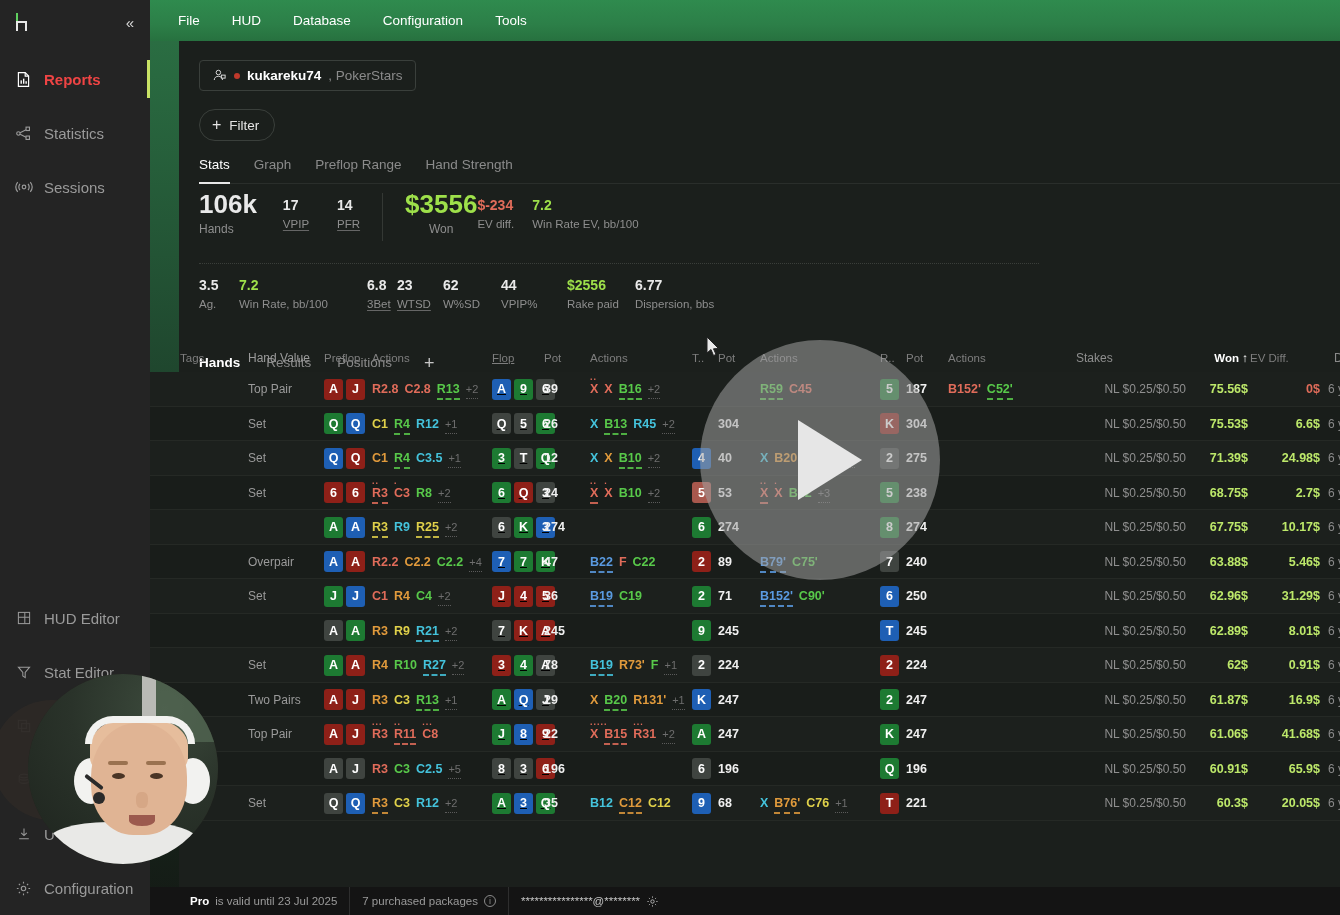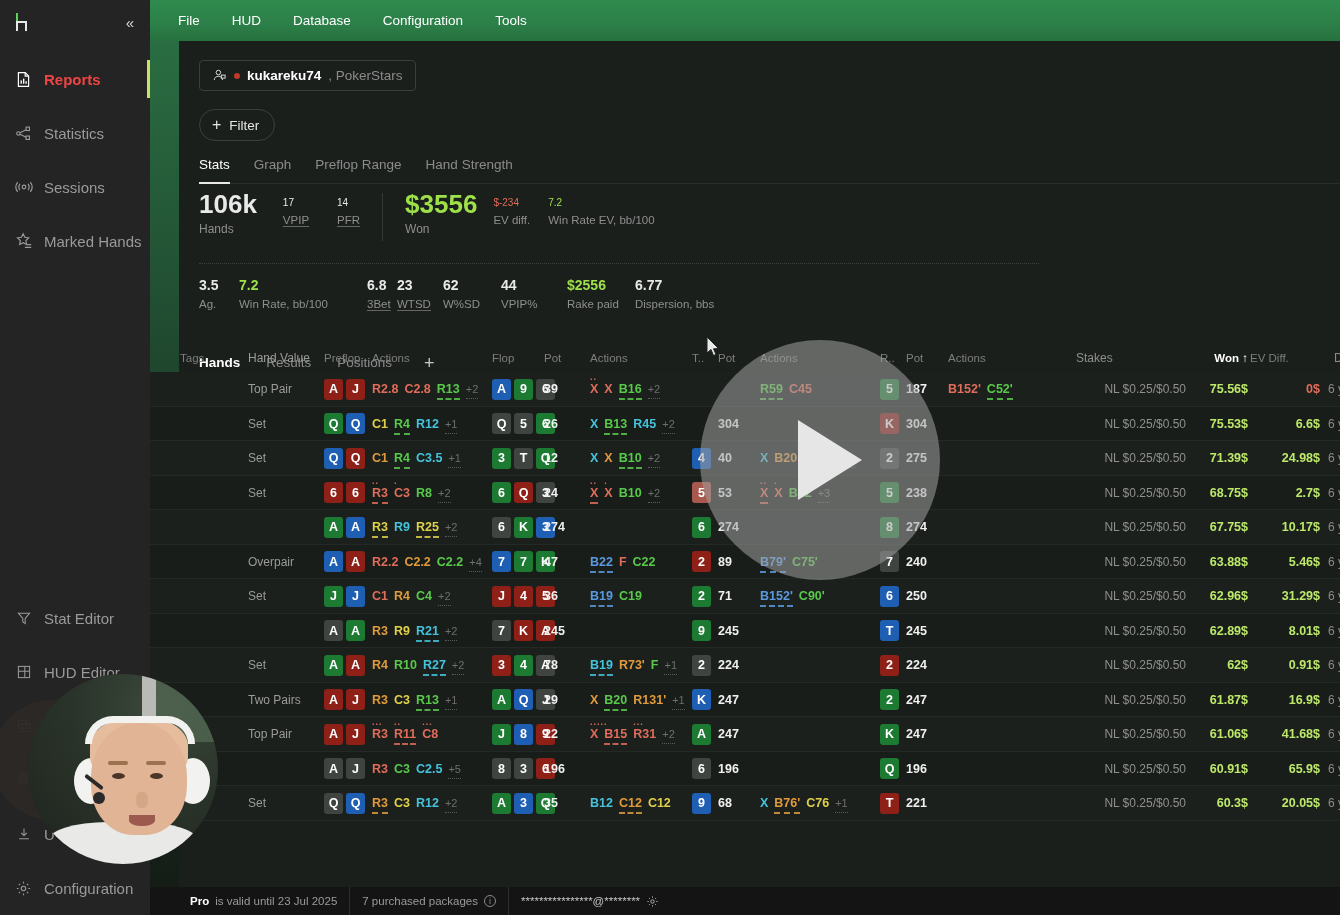--- a/index.html
+++ b/index.html
@@ -116,21 +116,21 @@
   
   .stats-wrap { position:absolute; left:20px; top:150px; width: 860px; }
   .stats-row1 { display:flex; align-items:flex-start; height: 68px; }
   .stat { display:flex; flex-direction:column; }
   .stat .v { color:#e9e9e9; line-height:1.05; }
   .stat .l { color:#8e8e8e; font-size:11.5px; margin-top:4px; line-height:1.25; }
   .stat .l.ul { text-decoration: underline; text-decoration-color:#666; text-underline-offset:2px; }
 
   .big .v { font-size: 26px; font-weight: bold; }
   .big .l { font-size: 12px; }
-  .mid .v { font-size: 10px; font-weight: normal; }
+  .mid .v { font-size: 14px; font-weight: bold; }
   .green { color:#9ee04a !important; }
   .red { color:#e06c5a !important; }
   .divider-v { width:1px; background:#343834; height:48px; margin: 2px 22px 0 22px; }
   .dotted-sep { border-top: 1px dotted #3a3e3a; margin: 4px 0 14px 0; width: 840px; }
 
   .stats-row2 { display:flex; align-items:center; }
 
   
   .subtabs {
     position:absolute; left:20px; top:310px; width:1270px;
@@ -154,21 +154,21 @@
     border-top:1px solid #22262300; border-bottom:1px solid #252925;
     padding-left:30px; font-size:12.5px; cursor:pointer;
   }
   .trow:nth-child(odd) { background:#1c201d; }
   .trow:nth-child(even) { background:#191d1a; }
 
   .c-tags   { width: 68px; flex:none; }
   .c-hv     { width: 76px; flex:none; color:#9a9a9a; font-size:12px; }
   .c-hole   { width: 48px; flex:none; display:flex; gap:3px; }
   .c-pfact  { width: 120px; flex:none; }
-  .c-flop   { width: 52px; flex:none; display:flex; gap:3px; }
+  .c-flop   { width: 52px; flex:none; display:flex; gap:3px;text-decoration:underline; }
   .c-fpot   { width: 46px; flex:none; color:#f0f0f0; font-weight:bold; }
   .c-fact   { width: 102px; flex:none; }
   .c-turn   { width: 26px; flex:none; }
   .c-tpot   { width: 42px; flex:none; color:#f0f0f0; font-weight:bold; }
   .c-tact   { width: 120px; flex:none; }
   .c-river  { width: 26px; flex:none; }
   .c-rpot   { width: 42px; flex:none; color:#f0f0f0; font-weight:bold; }
   .c-ract   { width: 120px; flex:none; }
   .c-stakes { width: 118px; flex:none; color:#8f8f8f; text-align:right; font-size:12px; }
   .c-won    { width: 62px; flex:none; text-align:right; color:#bde86a; font-weight:bold; padding-left:6px;}
@@ -359,50 +359,41 @@
         <span class="ic">
           <svg width="18" height="18" viewBox="0 0 20 20" fill="none" stroke="#9a9a9a" stroke-width="1.3">
             <circle cx="10" cy="10" r="2"></circle>
             <path d="M5.5 6.5a6 6 0 000 7M14.5 6.5a6 6 0 010 7"></path>
             <path d="M3 4.5a9 9 0 000 11M17 4.5a9 9 0 010 11"></path>
           </svg>
         </span>
         <span>Sessions</span>
       </div>
 
-      <div class="sb-item">
-        <span class="ic">
-          <svg width="18" height="18" viewBox="0 0 20 20" fill="none" stroke="#9a9a9a" stroke-width="1.3">
-            <path d="M9 2l1.9 3.9 4.3.6-3.1 3 .7 4.3L9 11.8 5.2 13.8l.7-4.3-3.1-3 4.3-.6z"></path>
-            <path d="M13 14h5M11 17h7"></path>
-          </svg>
-        </span>
-        <span>Marked Hands</span>
-      </div>
     </div>
 
     <div class="sb-spacer"></div>
 
     <div class="sb-bottom">
-      <div class="sb-item">
-        <span class="ic">
-          <svg width="16" height="16" viewBox="0 0 20 20" fill="none" stroke="#9a9a9a" stroke-width="1.3">
-            <path d="M3 4h14l-5.5 6.5V17L8.5 15v-4.5z"></path>
-          </svg>
-        </span>
-        <span>Stat Editor</span>
-      </div>
       <div class="sb-item">
         <span class="ic">
           <svg width="16" height="16" viewBox="0 0 20 20" fill="none" stroke="#9a9a9a" stroke-width="1.3">
             <rect x="3" y="3" width="14" height="14"></rect>
               <path d="M3 9h14M11 3v14"></path>
           </svg>
         </span>
         <span>HUD Editor</span>
+      </div>
+      <div class="sb-item">
+        <span class="ic">
+          <svg width="16" height="16" viewBox="0 0 20 20" fill="none" stroke="#9a9a9a" stroke-width="1.3">
+            <path d="M3 4h14l-5.5 6.5V17L8.5 15v-4.5z"></path>
+          </svg>
+        </span>
+        <span>Stat Editor</span>
       </div>
       <div class="sb-item">
         <span class="ic">
           <svg width="16" height="16" viewBox="0 0 20 20" fill="none" stroke="#9a9a9a" stroke-width="1.3">
             <rect x="3" y="3" width="10" height="10"></rect>
               <rect x="7" y="7" width="10" height="10"></rect>
           </svg>
         </span>
         <span></span>
       </div>
@@ -481,21 +472,21 @@
             </div>
             <div class="stat mid" style="margin-right: 28px; padding-top: 7px;">
               <div class="v ">17</div>
               <div class="l ul">VPIP</div>
             </div>
             <div class="stat mid" style="margin-right: 0px; padding-top: 7px;">
               <div class="v ">14</div>
               <div class="l ul">PFR</div>
             </div>
             <div class="divider-v"></div>
-            <div class="stat big" style="margin-right: 16px;">
+            <div class="stat big" style=" align-items: center;">
               <div class="v green">$3556</div>
               <div class="l">Won</div>
             </div>
             <div class="stat mid" style="margin-right: 18px; padding-top: 7px;">
               <div class="v red">$-234</div>
               <div class="l">EV diff.</div>
             </div>
             <div class="stat mid" style="margin-right: 0px; padding-top: 7px;">
               <div class="v green">7.2</div>
               <div class="l">Win Rate EV, bb/100</div>

